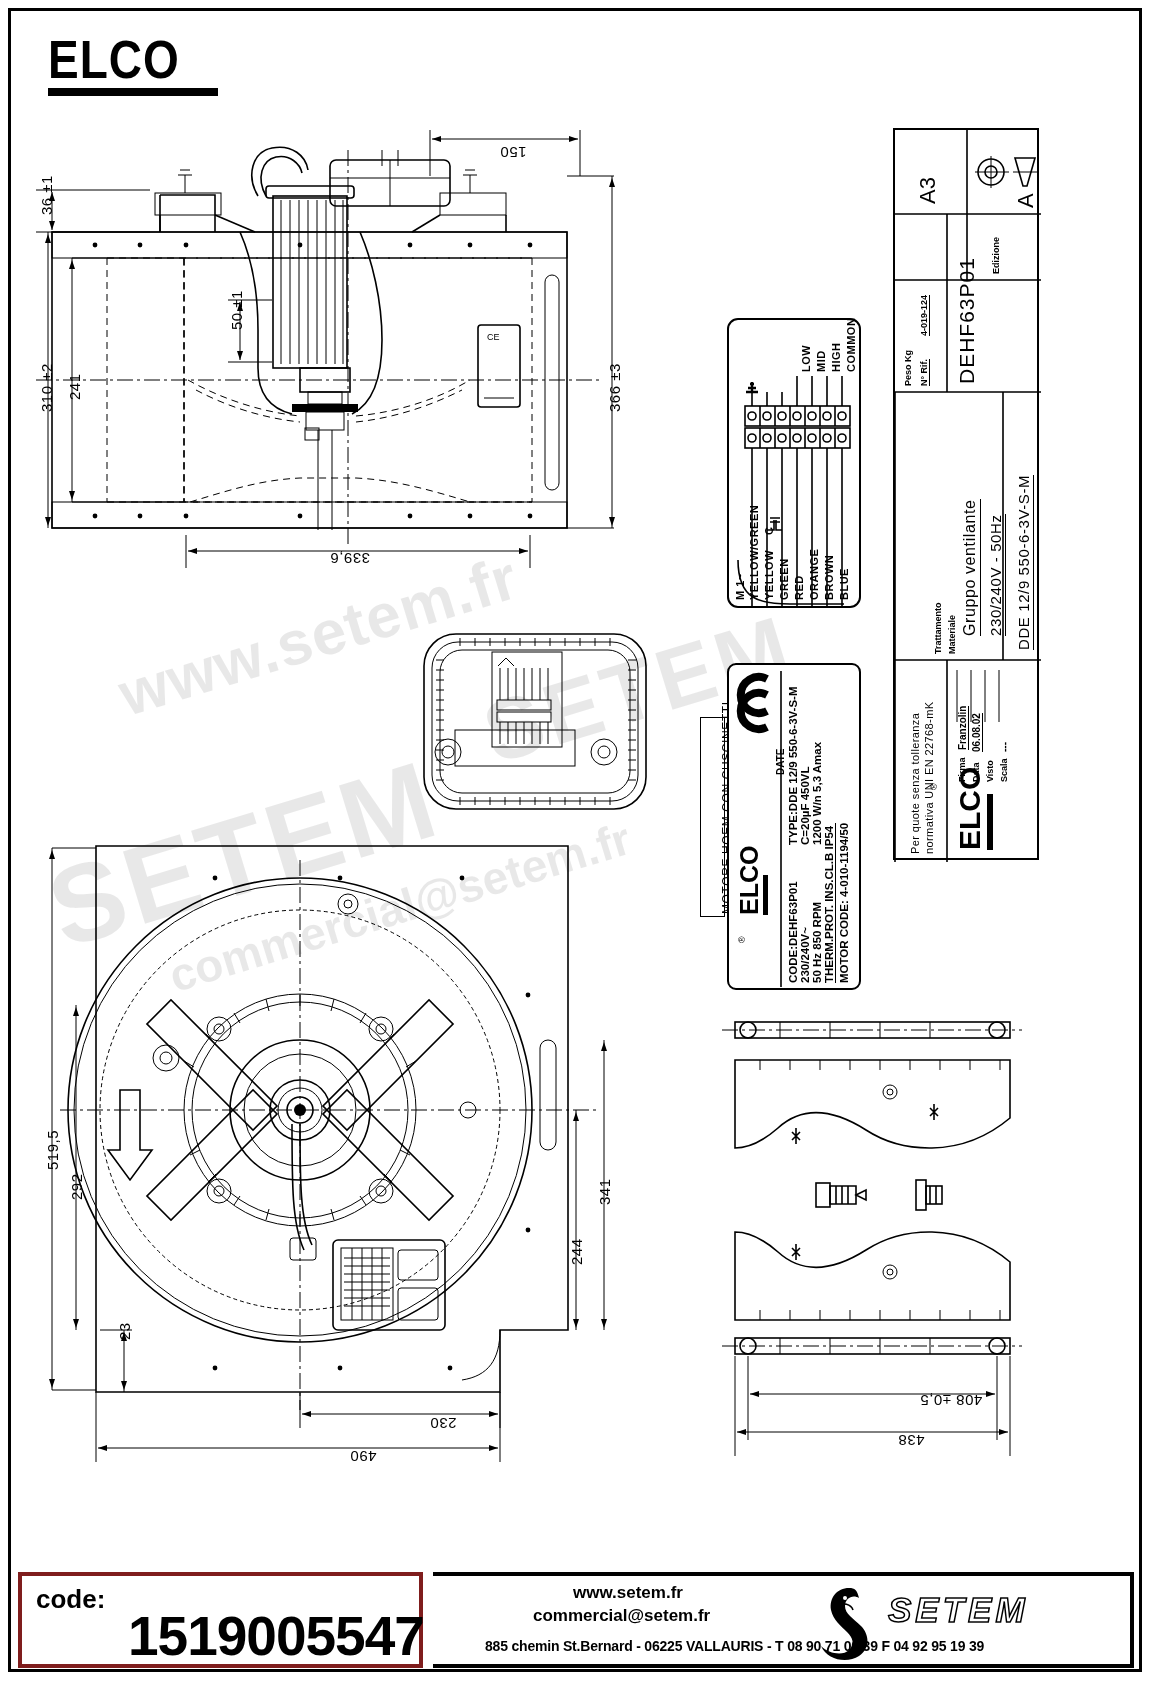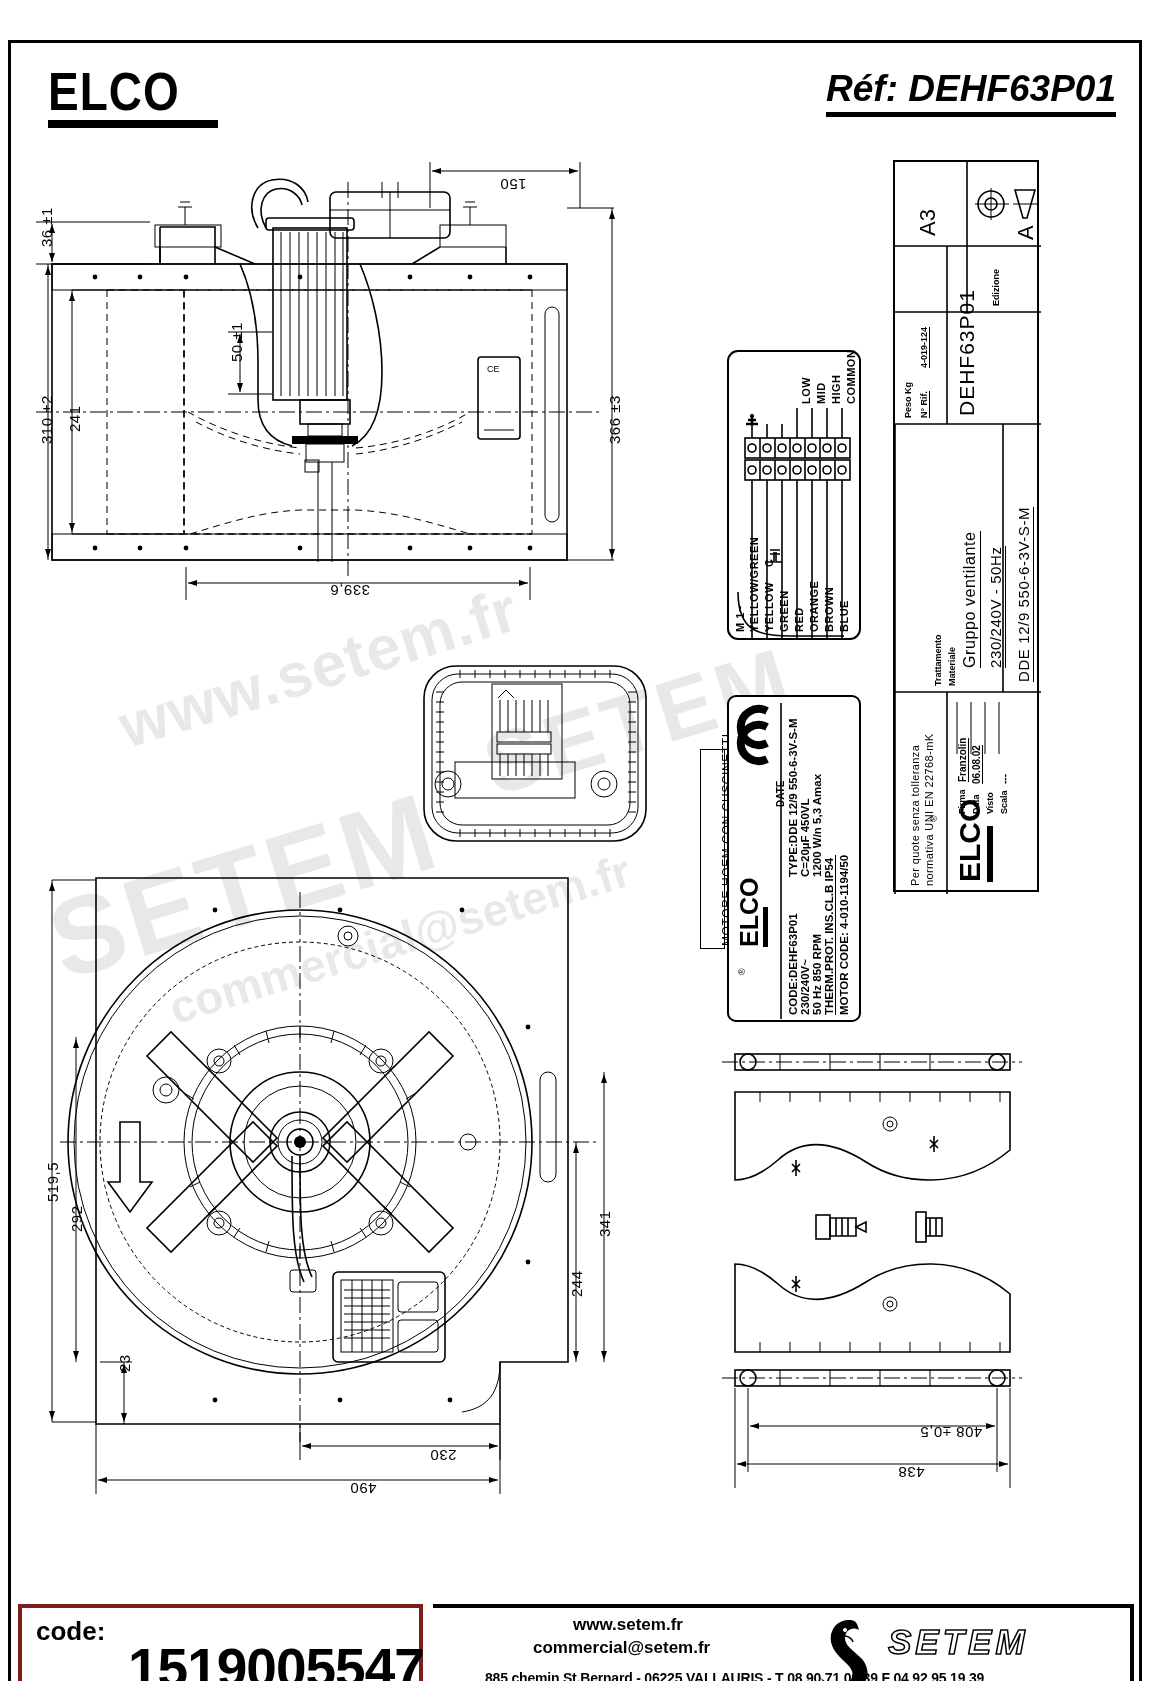--- a/index.html
+++ b/index.html
@@ -1,18 +1,18 @@
 <!DOCTYPE html>
 <html><head>
 <meta charset="utf-8">
 <style>
   html,body{margin:0;padding:0;background:#fff;}
   body{width:1152px;height:1681px;position:relative;
        font-family:"Liberation Sans", sans-serif;color:#000;overflow:hidden;}
-  .page{position:absolute;inset:0;margin-top:32px;}
+  .page{position:absolute;inset:0;}
   
   .outer-frame{position:absolute;left:8px;top:8px;width:1134px;height:1664px;
       border:3px solid #000;box-sizing:border-box;}
   
   .logo-elco{position:absolute;left:48px;top:32px;width:170px;height:62px;}
   .logo-elco .word{font-family:"Liberation Sans",sans-serif;font-weight:bold;font-size:46px;
       letter-spacing:1px;line-height:46px;
       transform:scaleY(1.18) scaleX(1.0);transform-origin:left top;}
   .logo-elco .bar{position:absolute;left:0;top:56px;width:170px;height:8px;background:#000;}
   .ref-title{position:absolute;right:36px;top:36px;font-weight:bold;font-style:italic;
@@ -69,21 +69,20 @@
 <body>
 
 <div class="page">
 
   <div class="outer-frame"></div>
 
   <div class="logo-elco">
     <div class="word">ELCO</div>
     <div class="bar"></div>
   </div>
-  <div class="ref-title">Réf: DEHF63P01</div>
 
   <div class="wm wm1">www.setem.fr</div>
   <div class="wm wm2">SETEM</div>
   <div class="wm wm3">commercial@setem.fr</div>
   <div class="wm wm4">SETEM</div>
 
   <svg width="1152" height="1681">
 
     <rect x="52" y="232" class="ln2" width="515" height="296" fill="#fff"></rect>
 

